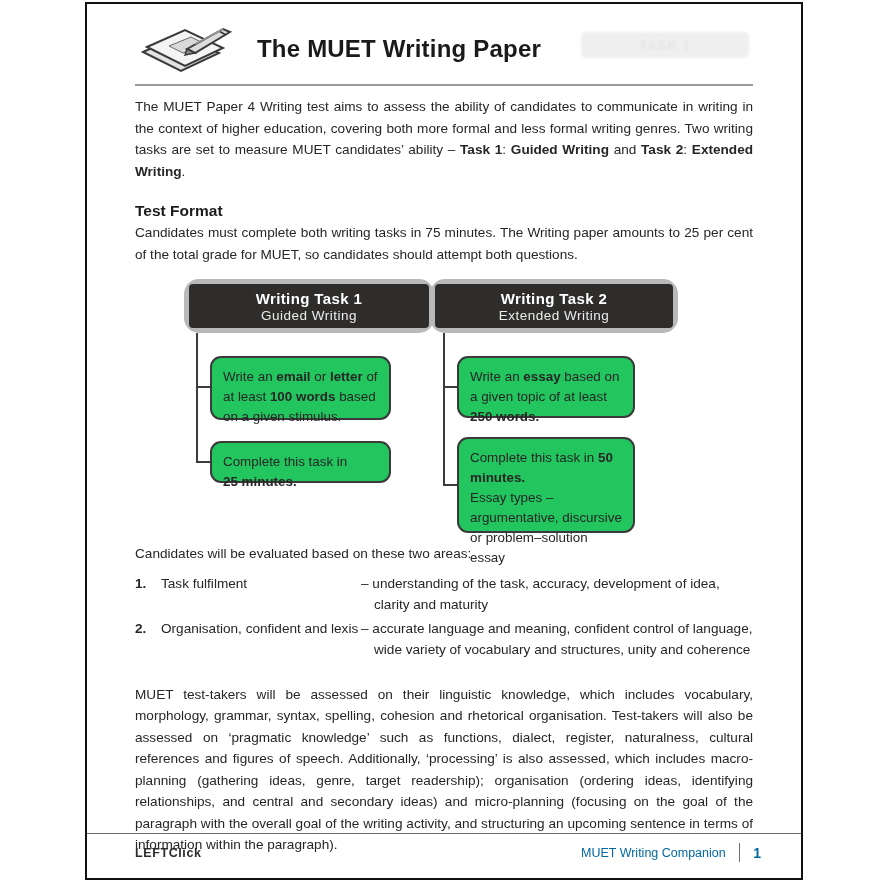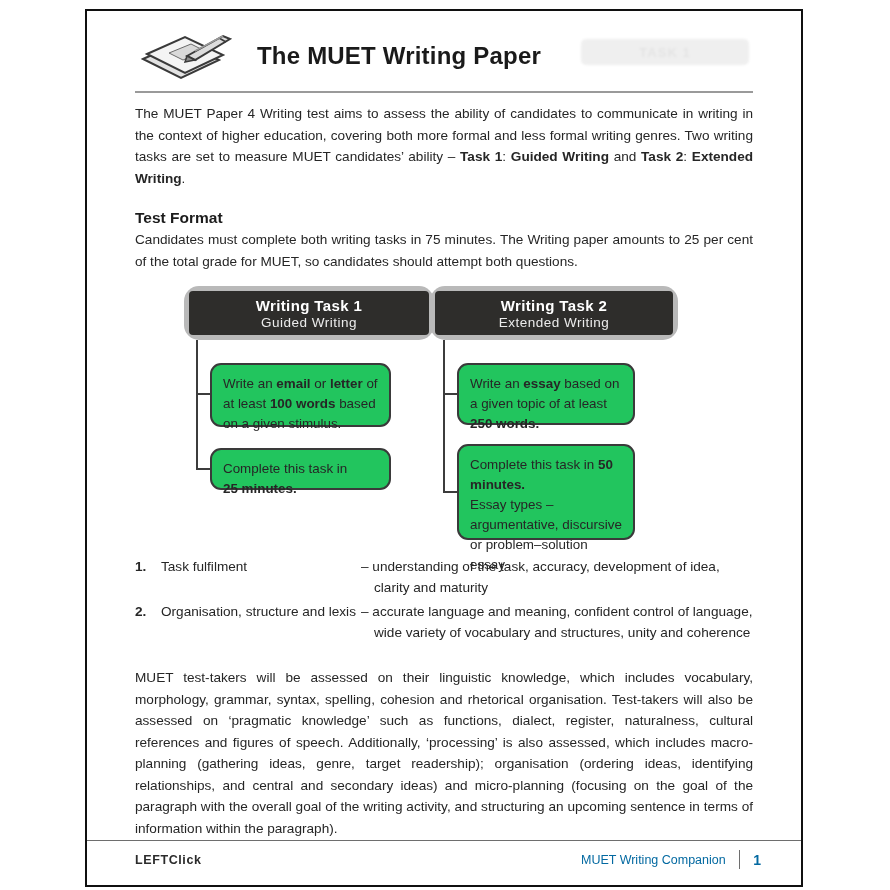--- a/index.html
+++ b/index.html
@@ -1,17 +1,17 @@
 <!DOCTYPE html>
 <html><head>
 <meta charset="utf-8">
 <style>
   html,body{margin:0;padding:0;background:#ffffff;}
   body{width:890px;height:890px;position:relative;font-family:"Liberation Sans",sans-serif;color:#222;}
-  .frame{position:absolute;left:85px;top:9px;width:714px;height:874px;border:2px solid #101010;background:#fff;overflow:hidden;}
+  .frame{position:absolute;left:85px;top:2px;width:714px;height:874px;border:2px solid #101010;background:#fff;overflow:hidden;}
   .content{position:relative;padding:0 48px;}
 
   
   .hdr{display:flex;align-items:center;margin-top:16px;padding-bottom:6px;border-bottom:2px solid #9a9a9a;}
   .hdr svg{flex:0 0 auto;}
   .page-title{font-size:24px;font-weight:bold;letter-spacing:.2px;margin-left:22px;color:#1a1a1a;}
 
   p.body{font-size:13.6px;line-height:21.5px;text-align:justify;margin:10px 0 0 0;color:#262626;}
   .sec-head{font-size:15.5px;font-weight:bold;margin:20px 0 2px 0;color:#1c1c1c;}
 
@@ -99,30 +99,31 @@
       </div>
 
       <div class="fbox b1a"><span>Write an </span><b>email</b><span> or </span><b>letter</b><span> of at least </span><b>100 words</b><span> based on a given stimulus.</span></div>
       <div class="fbox b1b"><span>Complete this task in
 </span><b>25 minutes.</b></div>
       <div class="fbox b2a"><span>Write an </span><b>essay</b><span> based on a given topic of at least </span><b>250 words.</b></div>
       <div class="fbox b2b"><span>Complete this task in </span><b>50 minutes.</b><span>
 Essay types – argumentative, discursive or problem–solution essay</span></div>
     </div>
 
+    <p class="body" style="margin-top:2px;text-align:left;">Candidates will be evaluated based on these two areas:</p>
 
     <div style="margin-top:8px;">
       <div class="eval-row">
         <span class="num">1.</span>
         <span class="lbl">Task fulfilment</span>
         <span class="desc">– understanding of the task, accuracy, development of idea, clarity and maturity</span>
       </div>
       <div class="eval-row">
         <span class="num">2.</span>
-        <span class="lbl">Organisation, structure and lexis</span>
+        <span class="lbl">Organisation, confident and lexis</span>
         <span class="desc">– accurate language and meaning, confident control of language, wide variety of vocabulary and structures, unity and coherence</span>
       </div>
     </div>
 
     <p class="body" style="margin-top:24px;">MUET test-takers will be assessed on their linguistic knowledge, which includes vocabulary, morphology, grammar, syntax, spelling, cohesion and rhetorical organisation. Test-takers will also be assessed on ‘pragmatic knowledge’ such as functions, dialect, register, naturalness, cultural references and figures of speech. Additionally, ‘processing’ is also assessed, which includes macro-planning (gathering ideas, genre, target readership); organisation (ordering ideas, identifying relationships, and central and secondary ideas) and micro-planning (focusing on the goal of the paragraph with the overall goal of the writing activity, and structuring an upcoming sentence in terms of information within the paragraph).</p>
 
   </div>
 
   <div class="footer">
     <div class="footer-in">

